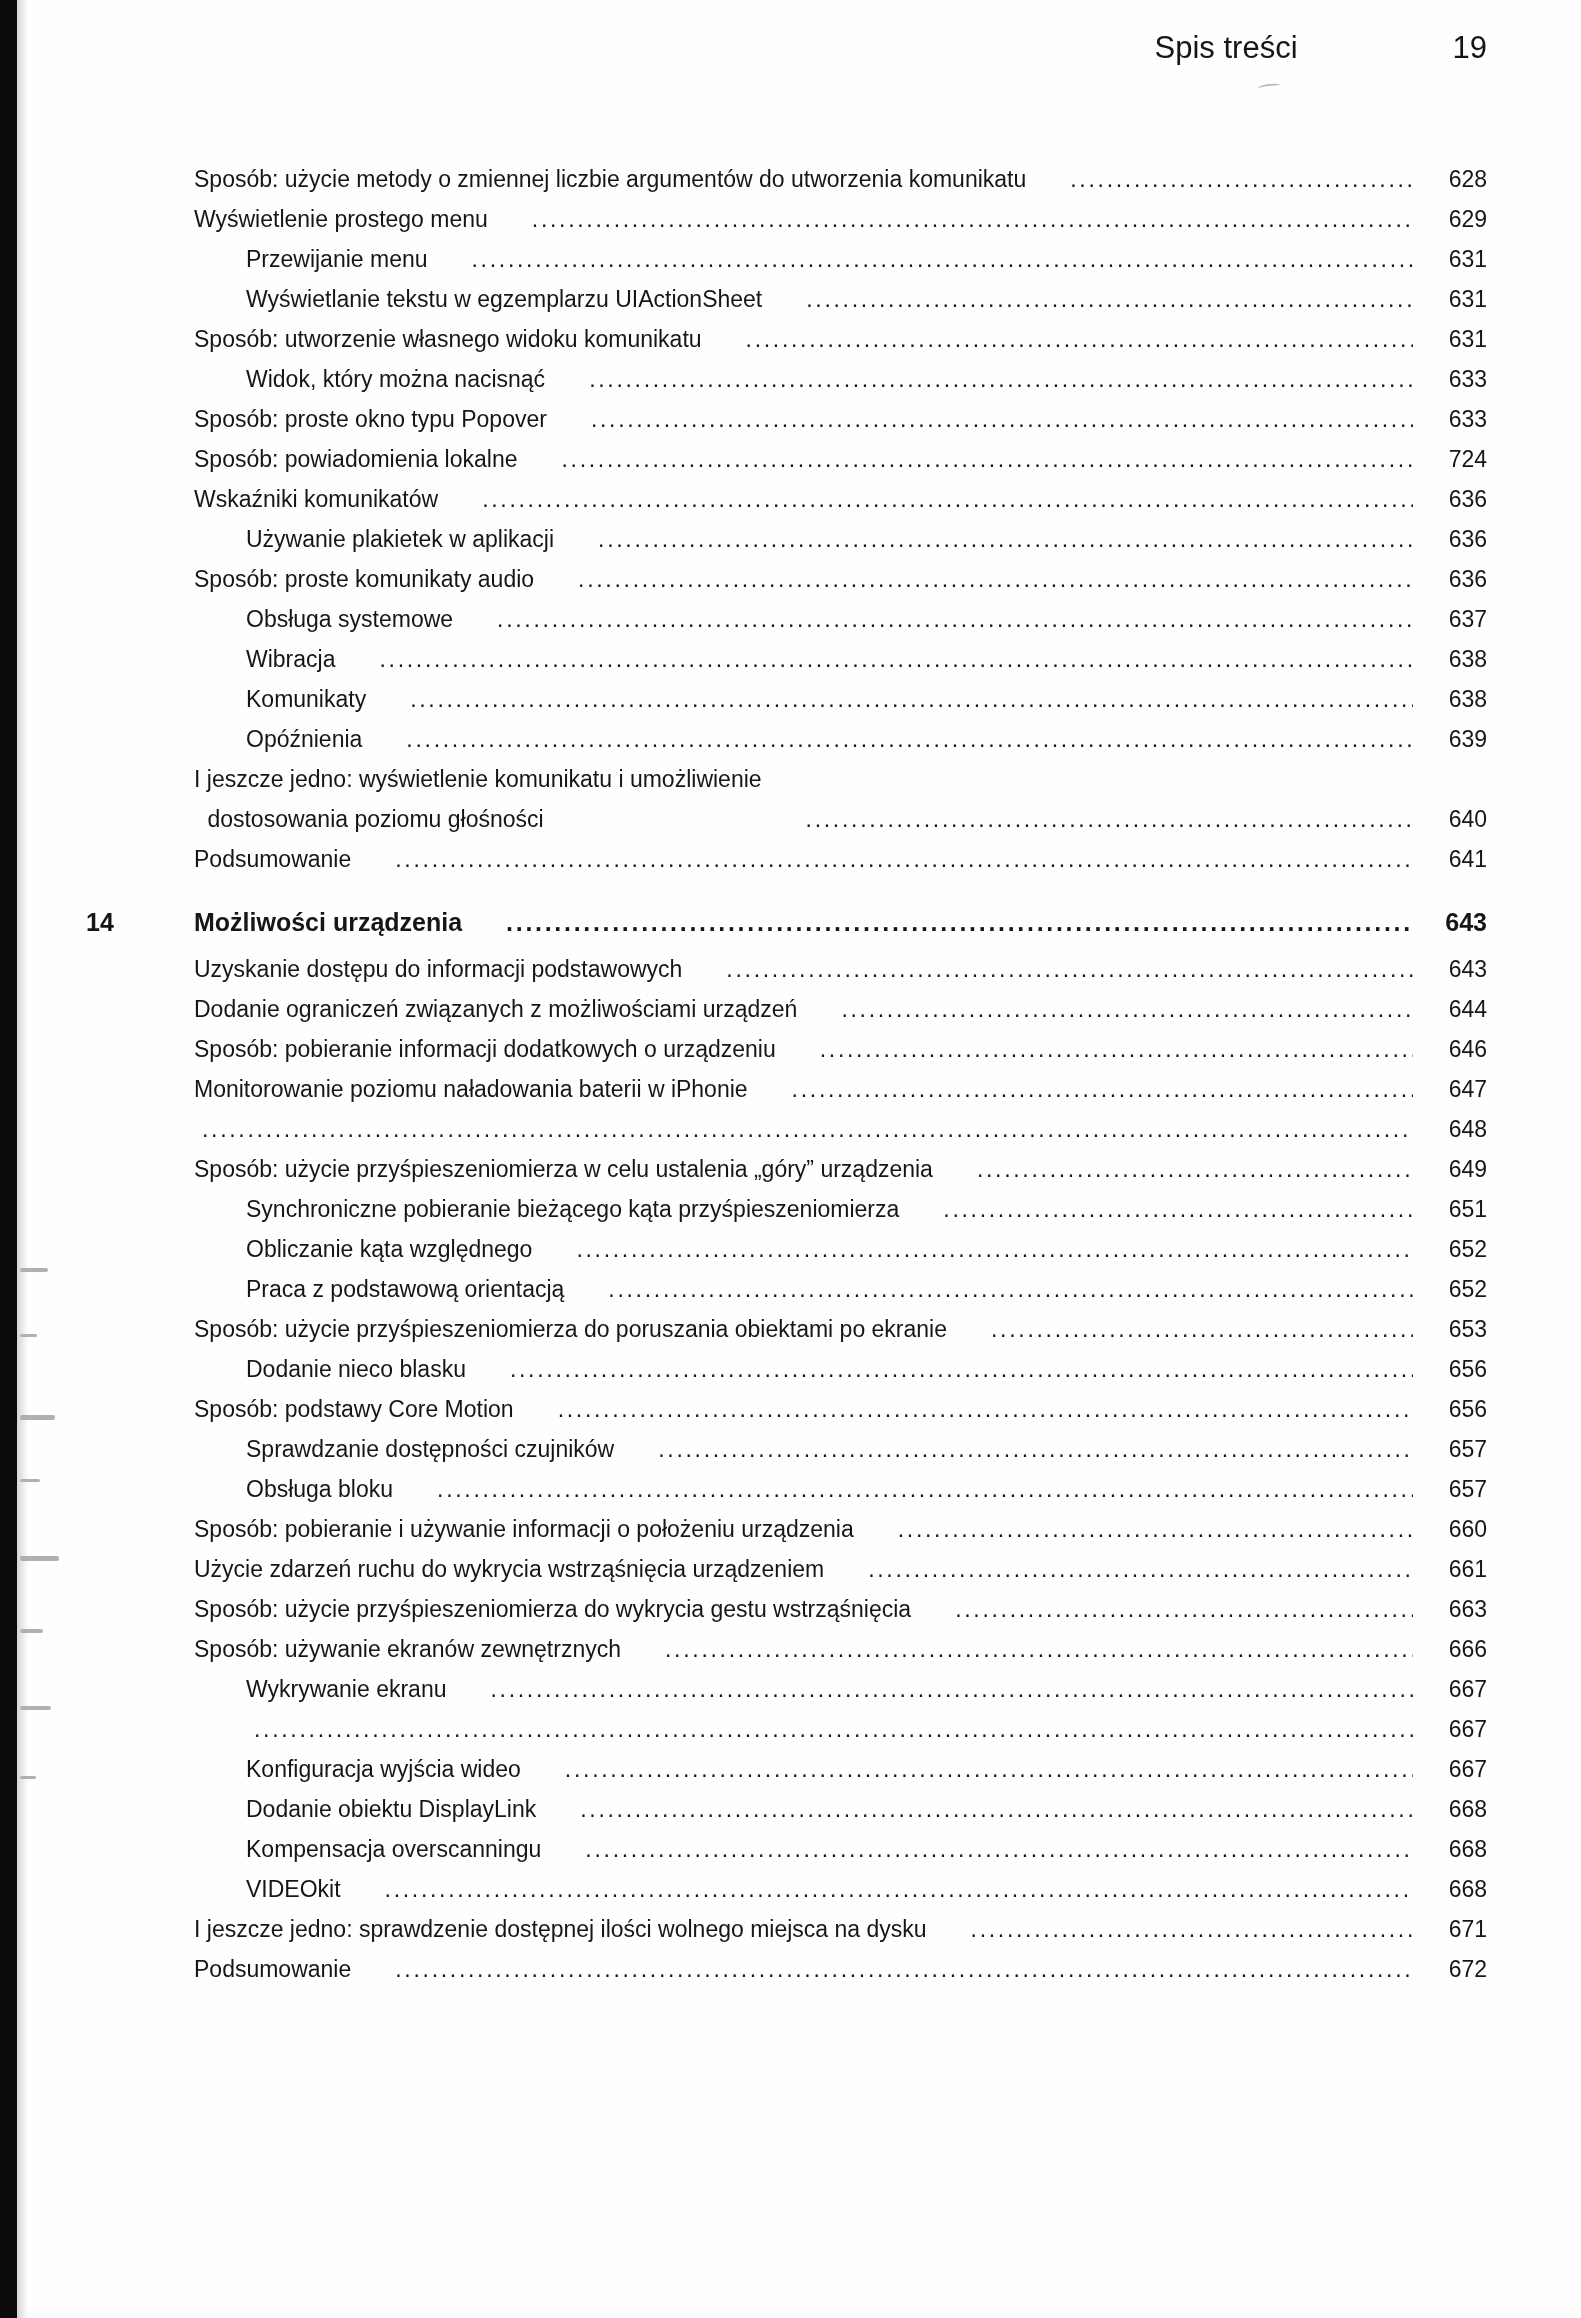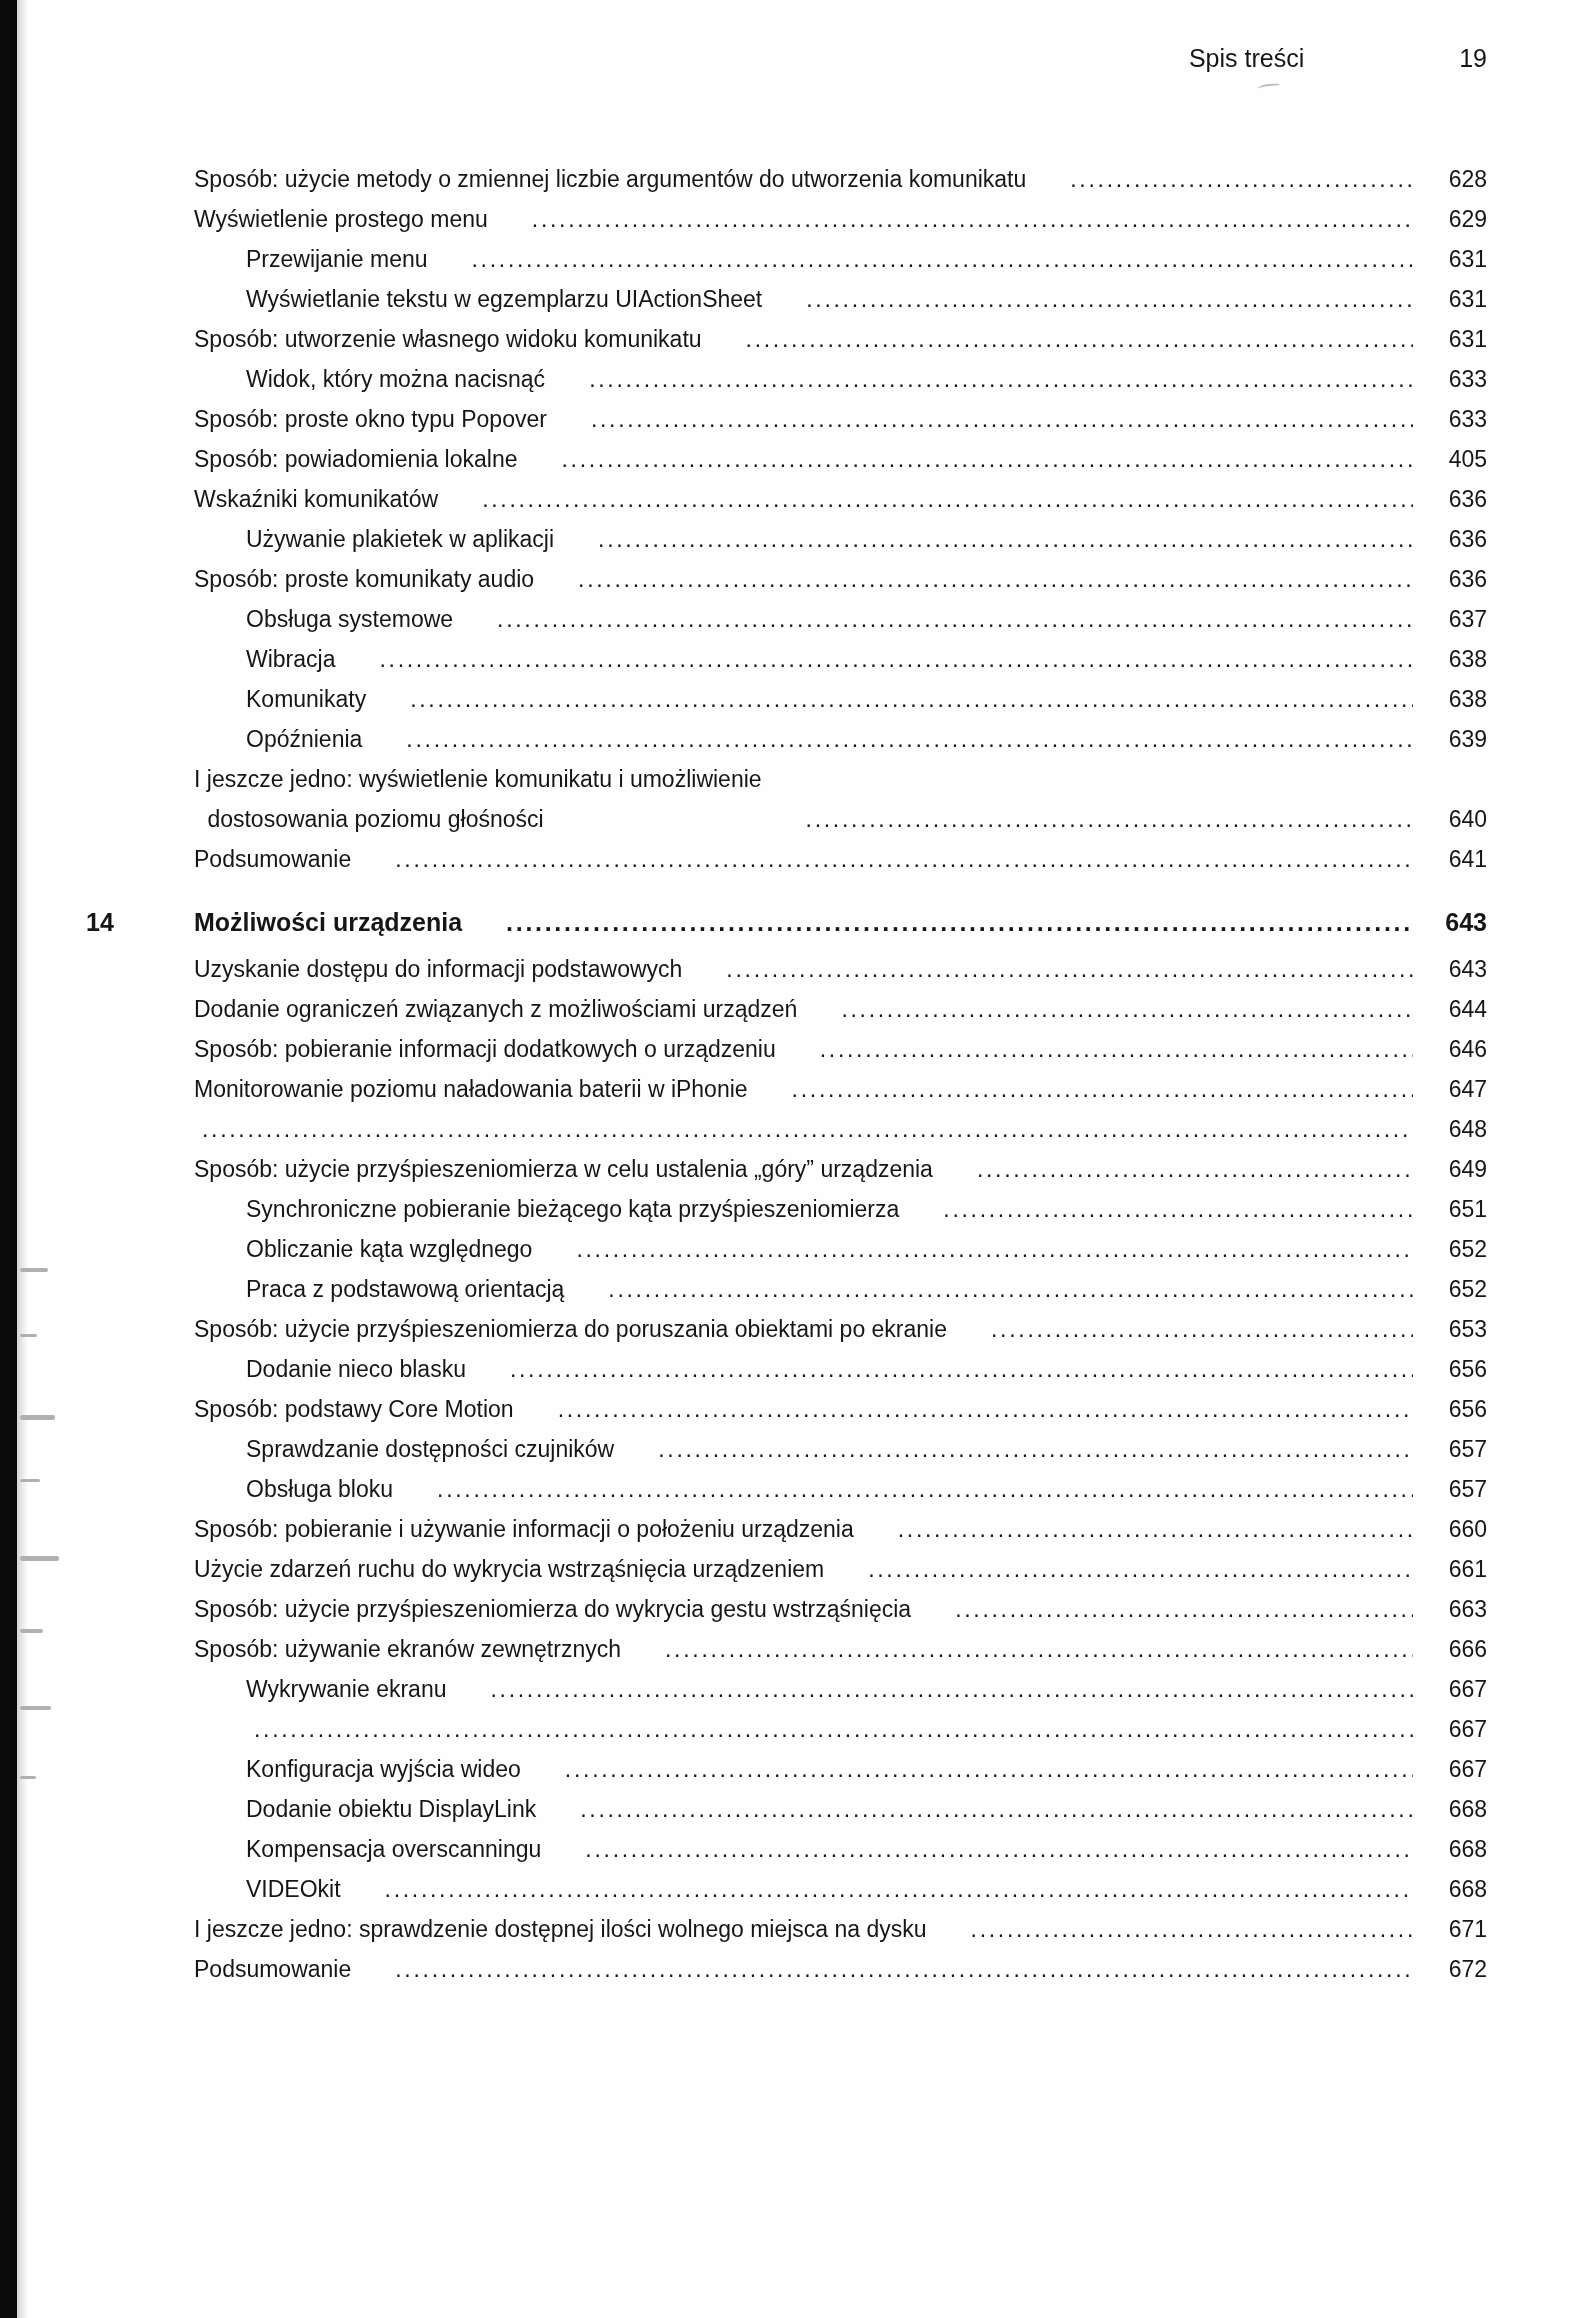--- a/index.html
+++ b/index.html
@@ -26,25 +26,25 @@
   }
   .edge-mark {
     position: absolute;
     left: 20px;
     background: #b0b0b0;
     border-radius: 2px;
   }
   
   .header {
     position: absolute;
-    top: 44px;
+    top: 33px;
     right: 95px;
     display: flex;
     align-items: flex-start;
-    font-size: 25px;
+    font-size: 31px;
     line-height: 29px;
   }
   .header .pagenum { margin-left: 155px; }
   .squiggle {
     position: absolute;
     top: 84px;
     right: 302px;
     width: 23px;
     height: 6.7px;
     border-top: 2px solid #a9a9a9;
@@ -152,21 +152,21 @@
         <span class="pg">633</span>
       </div>
       <div class="row">
         <span class="lbl">Sposób: proste okno typu Popover</span>
         <span class="dots">............................................................................................................................................................................................................................................................................................................</span>
         <span class="pg">633</span>
       </div>
       <div class="row">
         <span class="lbl">Sposób: powiadomienia lokalne</span>
         <span class="dots">............................................................................................................................................................................................................................................................................................................</span>
-        <span class="pg">405</span>
+        <span class="pg">724</span>
       </div>
       <div class="row">
         <span class="lbl">Wskaźniki komunikatów</span>
         <span class="dots">............................................................................................................................................................................................................................................................................................................</span>
         <span class="pg">636</span>
       </div>
       <div class="row lvl1">
         <span class="lbl">Używanie plakietek w aplikacji</span>
         <span class="dots">............................................................................................................................................................................................................................................................................................................</span>
         <span class="pg">636</span>

